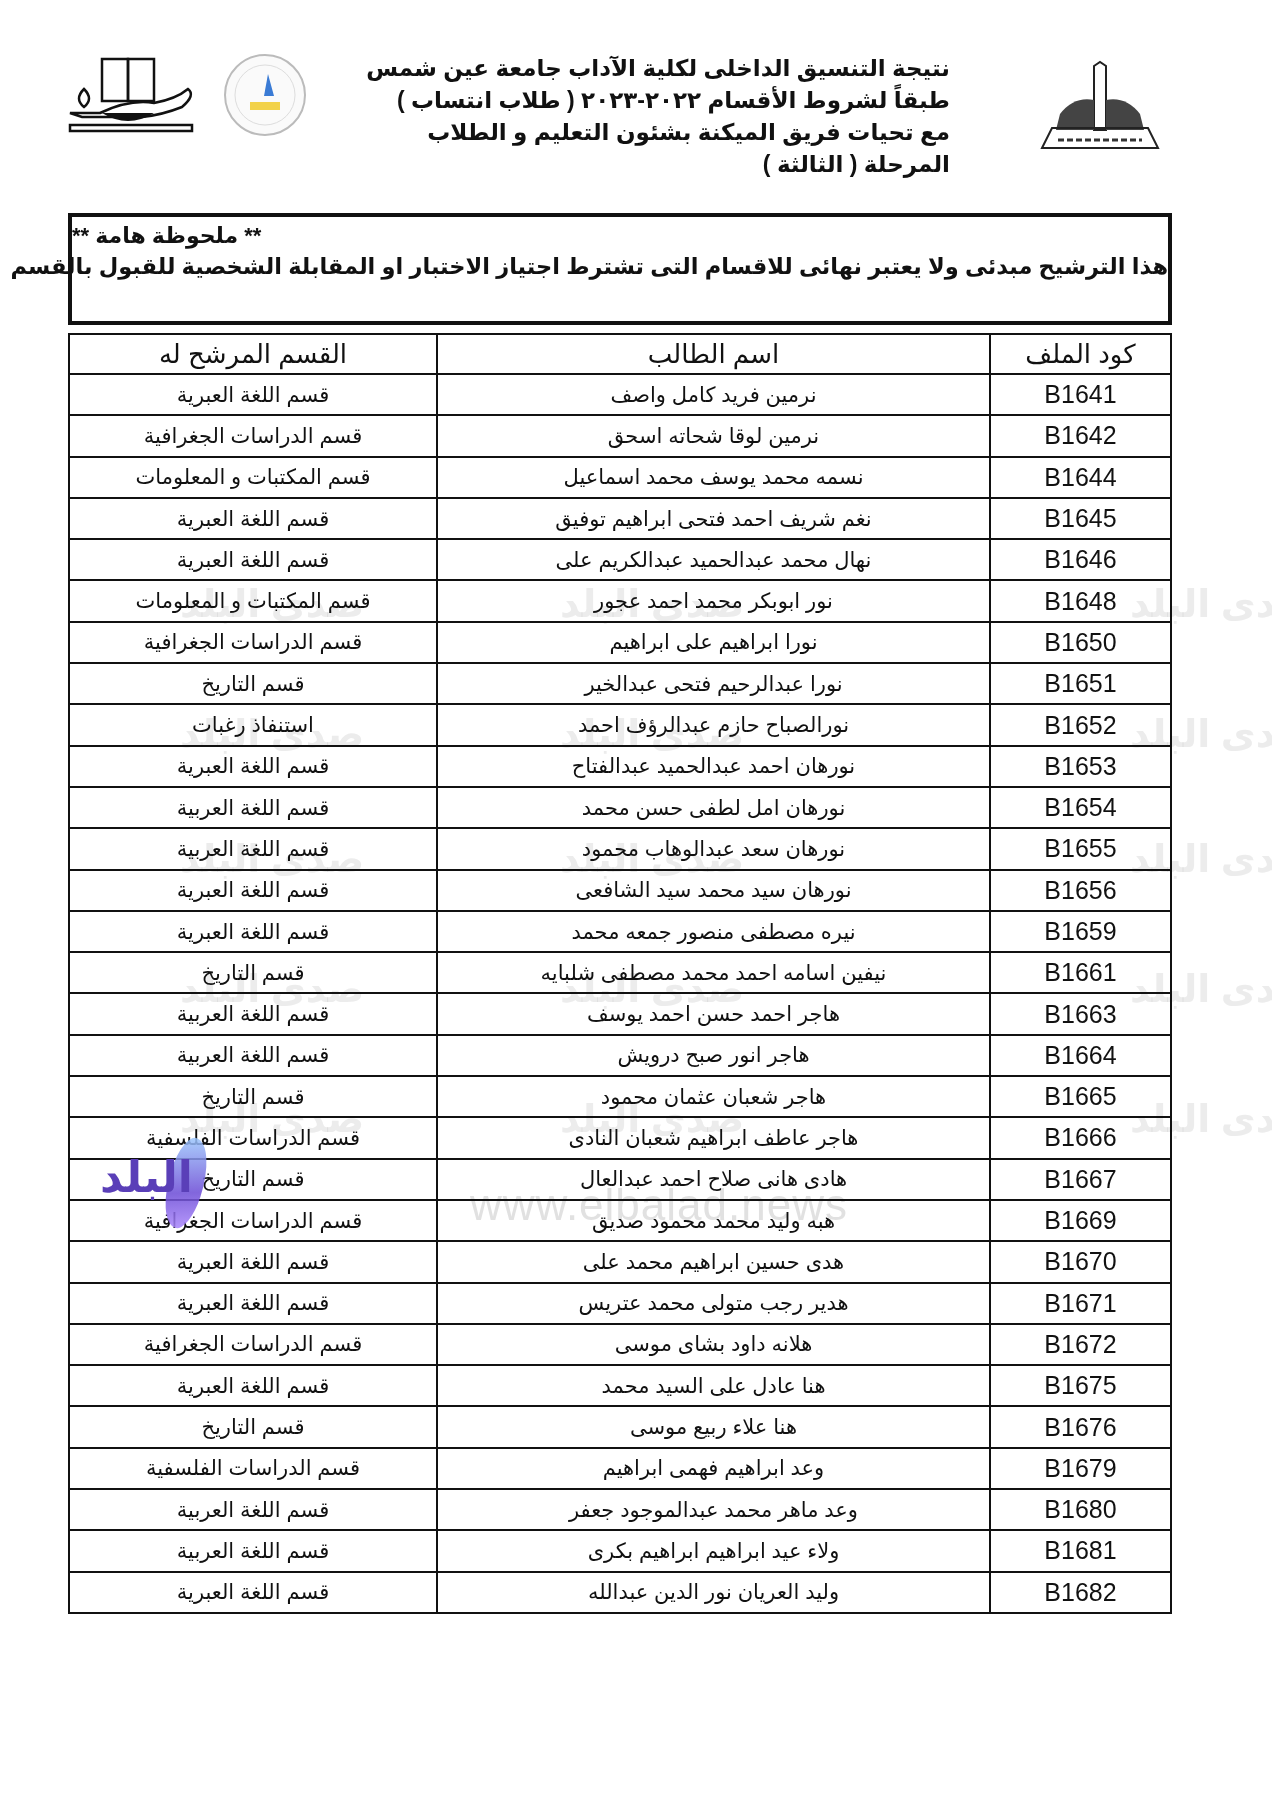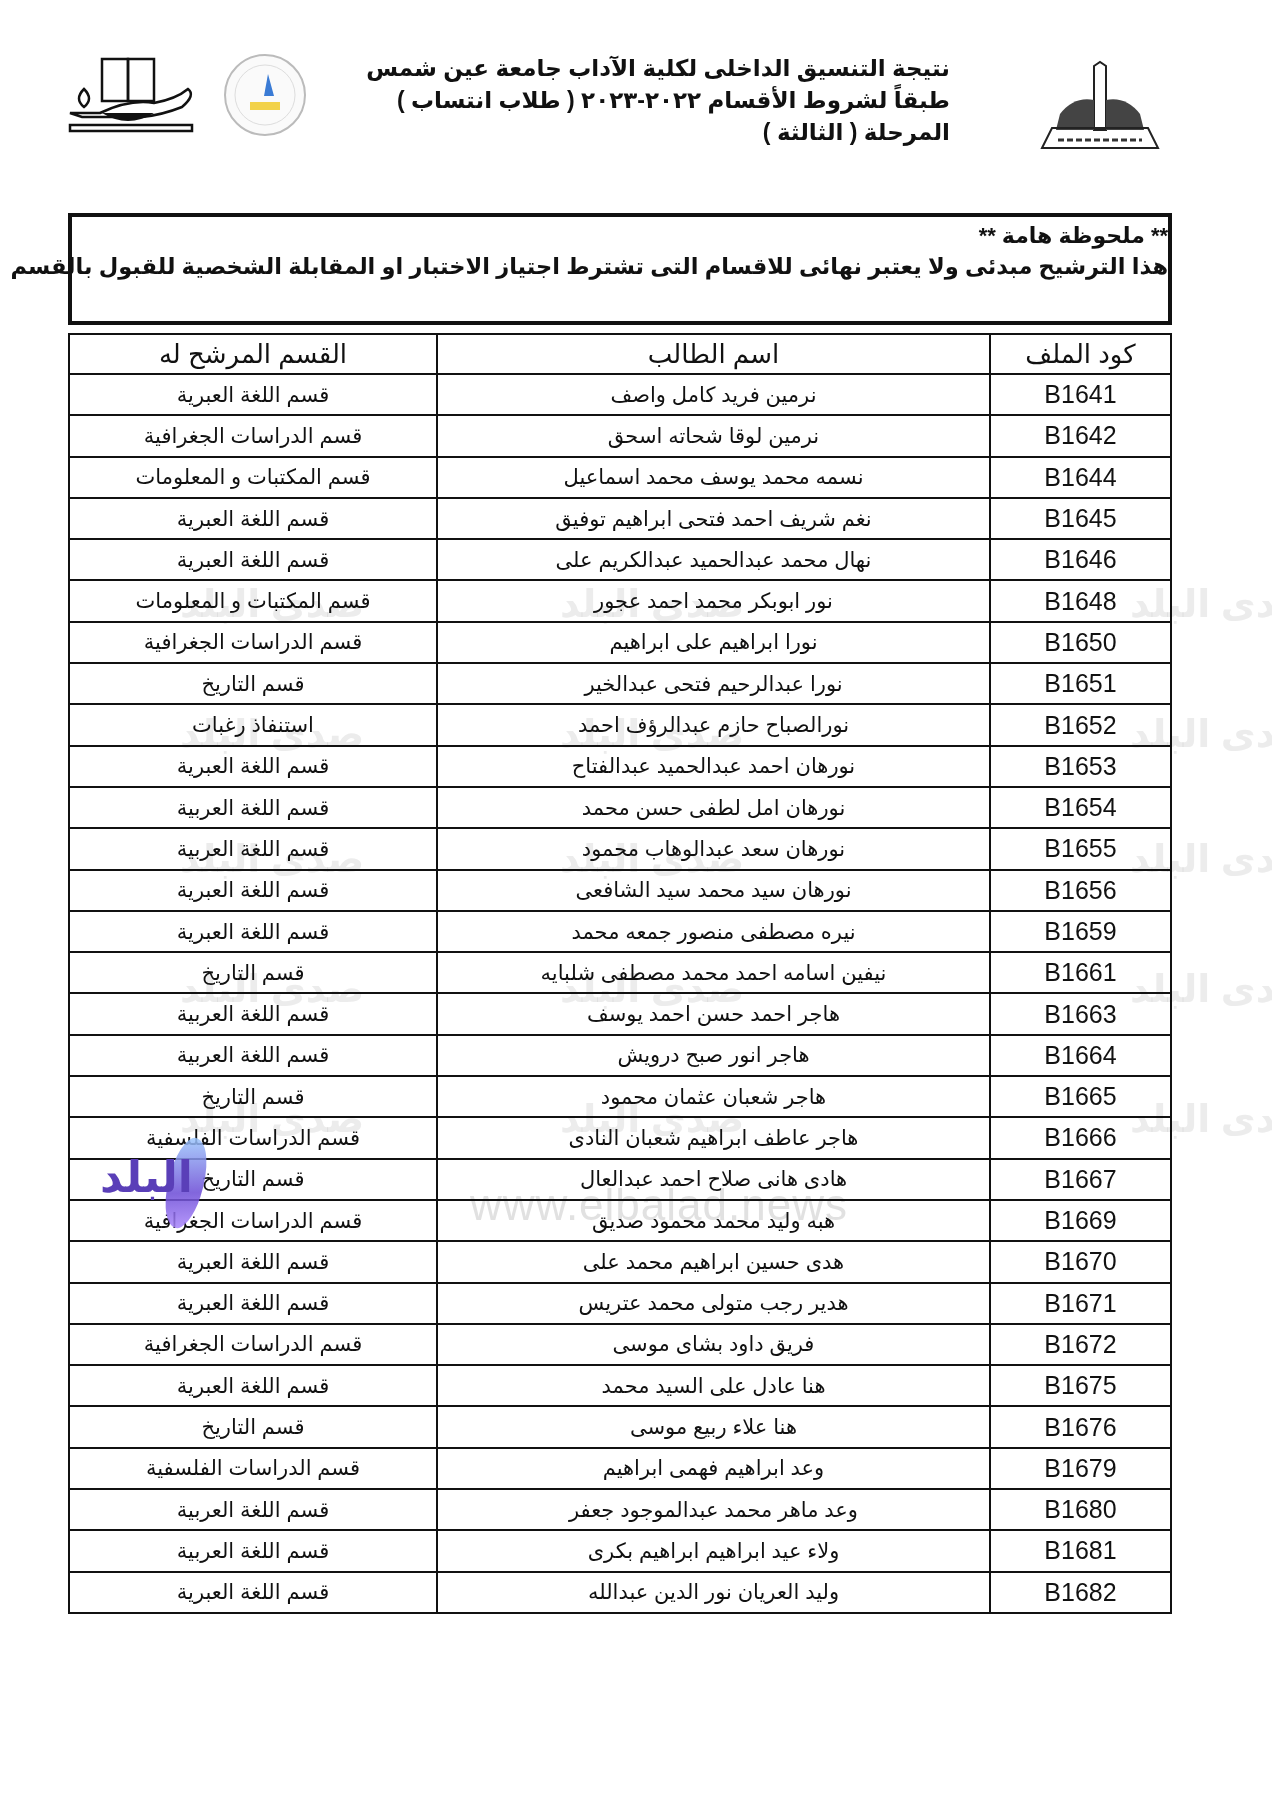--- a/index.html
+++ b/index.html
@@ -14,21 +14,21 @@
 
   .header {
     position: absolute; left: 330px; top: 52px; width: 620px;
     text-align: right; direction: rtl; font-weight: bold;
     font-size: 23px; line-height: 32px; color: #111;
   }
   .header div { white-space: nowrap; }
 
   .note {
     position: absolute; left: 68px; top: 213px; width: 1096px; height: 104px;
-    border: 4px solid #111; direction: rtl; text-align: right; font-weight: bold;
+    border: 4px solid #111; direction: rtl; text-align: left; font-weight: bold;
   }
   .note .title { font-size: 22px; margin-top: 4px; line-height: 30px; }
   .note .body { font-size: 22.5px; line-height: 32px; white-space: nowrap; }
 
   table.results {
     position: absolute; left: 68px; top: 333px; width: 1102px;
     border-collapse: collapse; direction: rtl; table-layout: fixed;
   }
   table.results th, table.results td {
     border: 2.5px solid #111; text-align: center; padding: 0; white-space: nowrap;
@@ -87,20 +87,21 @@
     <path d="M30 54 q14 -18 34 -14 v30 h-38 z" fill="#444"></path>
     <path d="M110 54 q-14 -18 -34 -14 v30 h38 z" fill="#444"></path>
     <path d="M12 88 l10 -20 h96 l10 20 z" fill="none" stroke="#222" stroke-width="2"></path>
     <path d="M28 80 h84" stroke="#333" stroke-width="3" stroke-dasharray="6 3"></path>
   </svg>
 </div>
 
 <div class="header">
   <div>نتيجة التنسيق الداخلى لكلية الآداب جامعة عين شمس</div>
   <div>طبقاً لشروط الأقسام ٢٠٢٢-٢٠٢٣ ( طلاب انتساب )</div>
+  <div>مع تحيات فريق الميكنة بشئون التعليم و الطلاب</div>
   <div>المرحلة  ( الثالثة )</div>
 </div>
 
 <div class="note">
   <div class="title">** ملحوظة هامة **</div>
   <div class="body">هذا الترشيح مبدئى ولا يعتبر نهائى للاقسام التى تشترط اجتياز الاختبار او المقابلة الشخصية للقبول بالقسم</div>
 </div>
 
 <div id="wm-layer">
     <div class="wm" style="top: 560px; left: 1130px;">صدى البلد</div>
@@ -245,21 +246,21 @@
         <td>هدى حسين ابراهيم محمد على</td>
         <td>قسم اللغة العبرية</td>
       </tr>
       <tr>
         <td class="code">B1671</td>
         <td>هدير رجب متولى محمد عتريس</td>
         <td>قسم اللغة العبرية</td>
       </tr>
       <tr>
         <td class="code">B1672</td>
-        <td>فريق داود بشاى موسى</td>
+        <td>هلانه داود بشاى موسى</td>
         <td>قسم الدراسات الجغرافية</td>
       </tr>
       <tr>
         <td class="code">B1675</td>
         <td>هنا عادل على السيد محمد</td>
         <td>قسم اللغة العبرية</td>
       </tr>
       <tr>
         <td class="code">B1676</td>
         <td>هنا علاء ربيع موسى</td>

